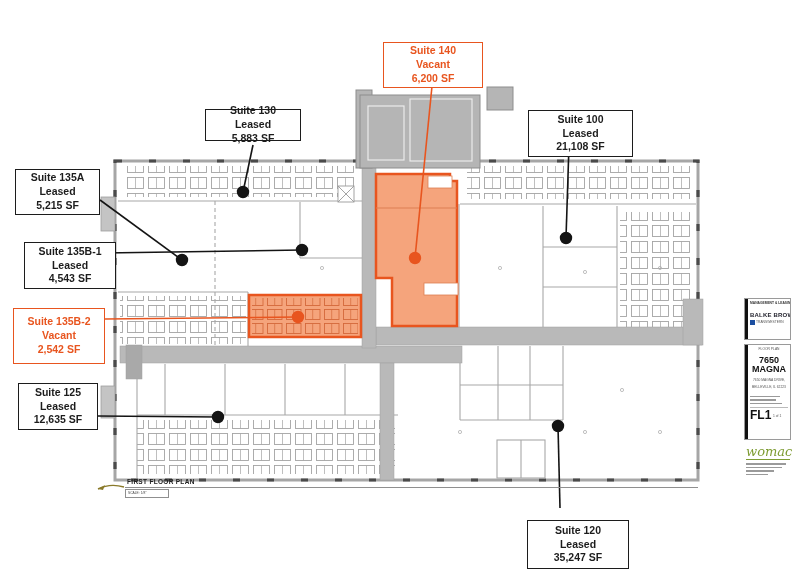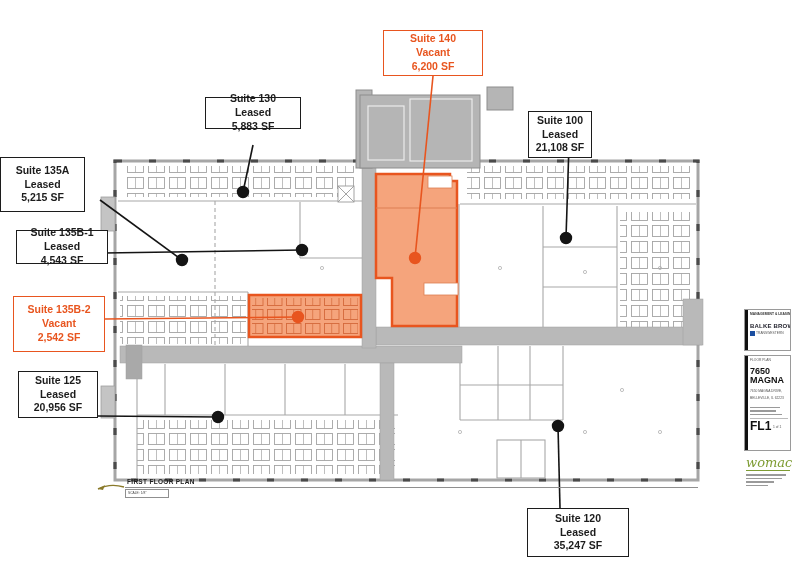--- a/index.html
+++ b/index.html
@@ -3,34 +3,34 @@
 <meta charset="utf-8">
 <style>
   html,body{margin:0;padding:0;background:#fff;}
   #stage{position:relative;width:792px;height:588px;background:#ffffff;overflow:hidden;
          font-family:"Liberation Sans",sans-serif;}
   #plan-svg{position:absolute;left:0;top:0;}
 
   
   .label{position:absolute;background:#fff;border:1.6px solid #1c1c1c;box-sizing:border-box;
          display:flex;flex-direction:column;align-items:center;justify-content:center;
-         font-weight:bold;font-size:10.5px;line-height:1.32;color:#1c1c1c;text-align:center;}
+         font-weight:bold;font-size:10.5px;line-height:1.32;color:#1c1c1c;text-align:center;margin-top:12px;}
   .label.vacant{border-color:#e8551f;color:#e8551f;}
 
   
   .caption-title{position:absolute;left:127px;top:478px;font-size:6.5px;font-weight:bold;color:#222;letter-spacing:.3px;}
   .caption-line{position:absolute;left:125px;top:487px;width:573px;height:1px;background:#8f8f8f;}
   .caption-scalebox{position:absolute;left:125px;top:489px;width:44px;height:9px;border:.5px solid #8f8f8f;
                     background:#fff;box-sizing:border-box;overflow:hidden;}
 
   .micro{display:block;font-size:6px;line-height:1.15;transform:scale(.55);transform-origin:0 0;
          width:182%;white-space:nowrap;color:#555;}
 
   
-  .titleblock{position:absolute;left:744px;top:309px;width:47px;}
+  .titleblock{position:absolute;left:744px;top:298px;width:47px;text-align:center;}
   .tb-sec{position:relative;border:.8px solid #9a9a9a;background:#fff;box-sizing:border-box;
           padding:2px 2px 2px 5px;overflow:hidden;}
   .tb-bar{position:absolute;left:0;top:0;bottom:0;width:3px;background:#111;}
   .tb-brand{font-size:6px;font-weight:bold;color:#23232e;letter-spacing:.2px;margin-top:4px;white-space:nowrap;}
   .tb-brandrow{display:flex;align-items:center;gap:1px;margin-top:1px;}
   .tb-sq{width:5px;height:5px;background:#1b4ea0;flex:none;}
   .tb-bld{font-size:9px;font-weight:bold;color:#111;line-height:1.05;margin-top:2px;}
   .tb-bars{margin-top:4px;}
   .bar{height:1.5px;background:#9a9a9a;margin:2px 0;}
   .tb-sheetrow{display:flex;align-items:flex-end;gap:2px;border-top:.5px solid #bbb;margin-top:3px;padding-top:1px;}
@@ -175,44 +175,44 @@
   <div class="label vacant" style="left:383px;top:30px;width:100px;height:46px">
     <span>Suite 140</span>
     <span>Vacant</span>
     <span>6,200 SF</span>
   </div>
   <div class="label" style="left:205px;top:97px;width:96px;height:32px">
     <span>Suite 130</span>
     <span>Leased</span>
     <span>5,883 SF</span>
   </div>
-  <div class="label" style="left:528px;top:111px;width:64px;height:47px">
+  <div class="label" style="left:528px;top:98px;width:105px;height:47px">
     <span>Suite 100</span>
     <span>Leased</span>
     <span>21,108 SF</span>
   </div>
-  <div class="label" style="left:0;top:157px;width:85px;height:55px">
+  <div class="label" style="left:15px;top:157px;width:85px;height:46px">
     <span>Suite 135A</span>
     <span>Leased</span>
     <span>5,215 SF</span>
   </div>
-  <div class="label" style="left:16px;top:230px;width:92px;height:34px">
+  <div class="label" style="left:24px;top:230px;width:92px;height:47px">
     <span>Suite 135B-1</span>
     <span>Leased</span>
     <span>4,543 SF</span>
   </div>
   <div class="label vacant" style="left:13px;top:296px;width:92px;height:56px">
     <span>Suite 135B-2</span>
     <span>Vacant</span>
     <span>2,542 SF</span>
   </div>
   <div class="label" style="left:18px;top:371px;width:80px;height:47px">
     <span>Suite 125</span>
     <span>Leased</span>
-    <span>20,956 SF</span>
+    <span>12,635 SF</span>
   </div>
   <div class="label" style="left:527px;top:508px;width:102px;height:49px">
     <span>Suite 120</span>
     <span>Leased</span>
     <span>35,247 SF</span>
   </div>
 
   <div class="caption-title">FIRST FLOOR PLAN</div>
   <div class="caption-line"></div>
   <div class="caption-scalebox">

